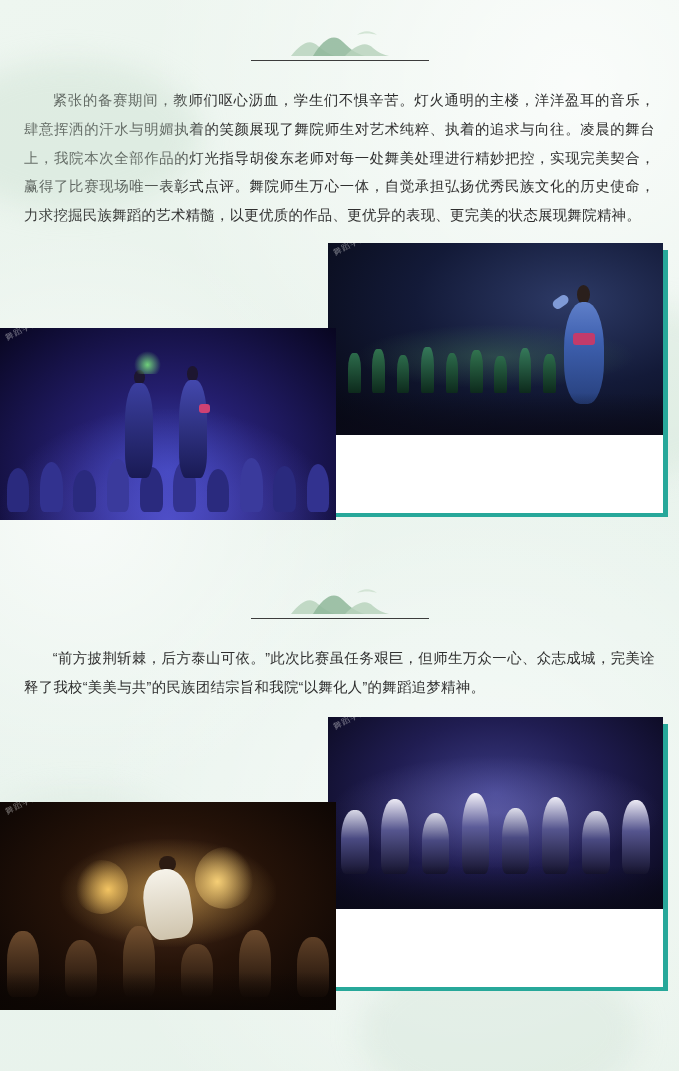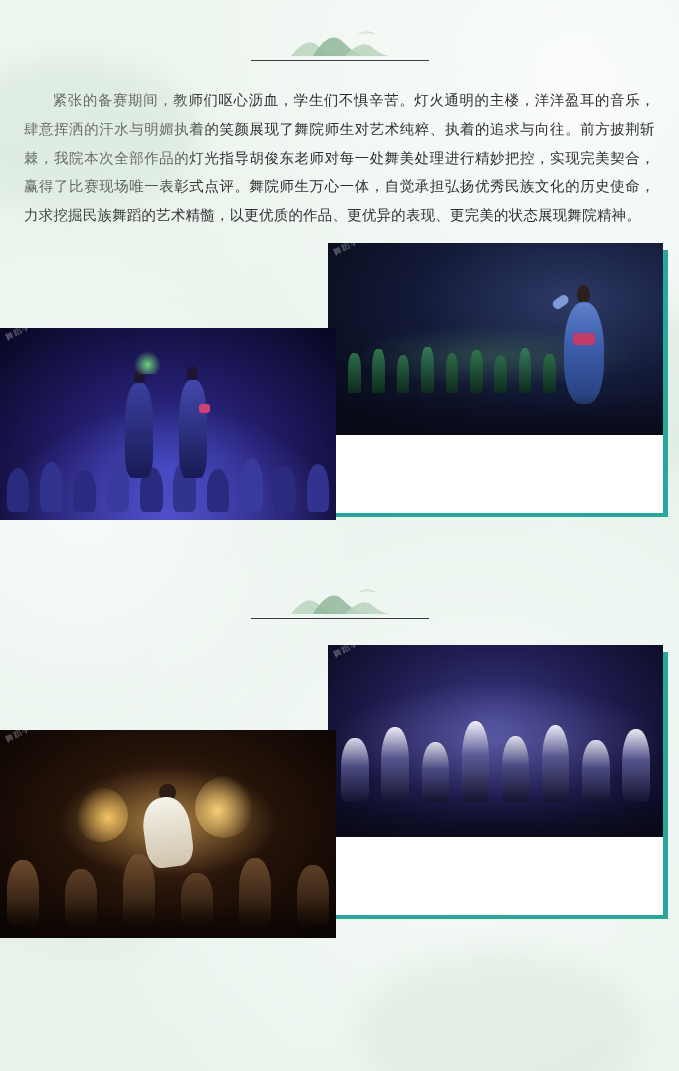--- a/index.html
+++ b/index.html
@@ -131,21 +131,21 @@
   <div class="divider">
     <svg class="mountain" viewBox="0 0 110 34">
       <path d="M6 30 C16 18, 24 12, 33 20 C40 26, 44 28, 50 30 Z" fill="#b9d3bd" opacity="0.85"></path>
       <path d="M28 30 C38 14, 48 6, 58 16 C66 24, 72 28, 80 30 Z" fill="#8fb79a" opacity="0.85"></path>
       <path d="M60 30 C70 20, 80 14, 88 22 C94 27, 99 29, 104 30 Z" fill="#b9d3bd" opacity="0.85"></path>
       <path d="M72 9 C78 4, 86 4, 92 9 C86 7, 78 7, 72 9 Z" fill="#cfe2d2" opacity="0.9"></path>
     </svg>
     <div class="rule"></div>
   </div>
 
-  <p class="para">紧张的备赛期间，教师们呕心沥血，学生们不惧辛苦。灯火通明的主楼，洋洋盈耳的音乐，肆意挥洒的汗水与明媚执着的笑颜展现了舞院师生对艺术纯粹、执着的追求与向往。前方披荆斩棘，我院本次全部作品的灯光指导胡俊东老师对每一处舞美处理进行精妙把控，实现完美契合，赢得了比赛现场唯一表彰式点评。舞院师生万心一体，自觉承担弘扬优秀民族文化的历史使命，力求挖掘民族舞蹈的艺术精髓，以更优质的作品、更优异的表现、更完美的状态展现舞院精神。</p>
+  <p class="para">紧张的备赛期间，教师们呕心沥血，学生们不惧辛苦。灯火通明的主楼，洋洋盈耳的音乐，肆意挥洒的汗水与明媚执着的笑颜展现了舞院师生对艺术纯粹、执着的追求与向往。凌晨的舞台上，我院本次全部作品的灯光指导胡俊东老师对每一处舞美处理进行精妙把控，实现完美契合，赢得了比赛现场唯一表彰式点评。舞院师生万心一体，自觉承担弘扬优秀民族文化的历史使命，力求挖掘民族舞蹈的艺术精髓，以更优质的作品、更优异的表现、更完美的状态展现舞院精神。</p>
 
   <div class="figure-block" style="height:310px; margin-top:10px;">
 
     <div class="teal-edge" style="left:335px; top:272px; width:333px; height:5px;"></div>
     <div class="teal-edge" style="left:663px; top:10px; width:5px; height:267px;"></div>
 
     <div class="card" style="left:328px; top:3px; width:335px; height:270px;">
       <div class="photo" style="left:0; top:0; width:335px; height:192px;">
         <div style="position:absolute;inset:0;background:radial-gradient(ellipse at 72% 30%, #2d3a66 0%, #131a38 45%, #05060f 100%);"></div>
 
@@ -210,20 +210,21 @@
   <div class="divider" style="margin-top:32px;">
     <svg class="mountain" viewBox="0 0 110 34">
       <path d="M6 30 C16 18, 24 12, 33 20 C40 26, 44 28, 50 30 Z" fill="#b9d3bd" opacity="0.85"></path>
       <path d="M28 30 C38 14, 48 6, 58 16 C66 24, 72 28, 80 30 Z" fill="#8fb79a" opacity="0.85"></path>
       <path d="M60 30 C70 20, 80 14, 88 22 C94 27, 99 29, 104 30 Z" fill="#b9d3bd" opacity="0.85"></path>
       <path d="M72 9 C78 4, 86 4, 92 9 C86 7, 78 7, 72 9 Z" fill="#cfe2d2" opacity="0.9"></path>
     </svg>
     <div class="rule"></div>
   </div>
 
+  <p class="para">“前方披荆斩棘，后方泰山可依。”此次比赛虽任务艰巨，但师生万众一心、众志成城，完美诠释了我校“美美与共”的民族团结宗旨和我院“以舞化人”的舞蹈追梦精神。</p>
 
   <div class="figure-block" style="height:300px; margin-top:12px;">
 
     <div class="teal-edge" style="left:335px; top:272px; width:333px; height:5px;"></div>
     <div class="teal-edge" style="left:663px; top:10px; width:5px; height:267px;"></div>
 
     <div class="card" style="left:328px; top:3px; width:335px; height:270px;">
       <div class="photo" style="left:0; top:0; width:335px; height:192px;">
         <div style="position:absolute;inset:0;background:radial-gradient(ellipse at 50% 40%, #3c3c86 0%, #201d52 45%, #070616 100%);"></div>
         <div style="position:absolute;left:0;top:20%;width:100%;height:60%;background:radial-gradient(ellipse at 50% 50%, rgba(150,150,230,0.35), rgba(0,0,0,0) 70%);"></div>

